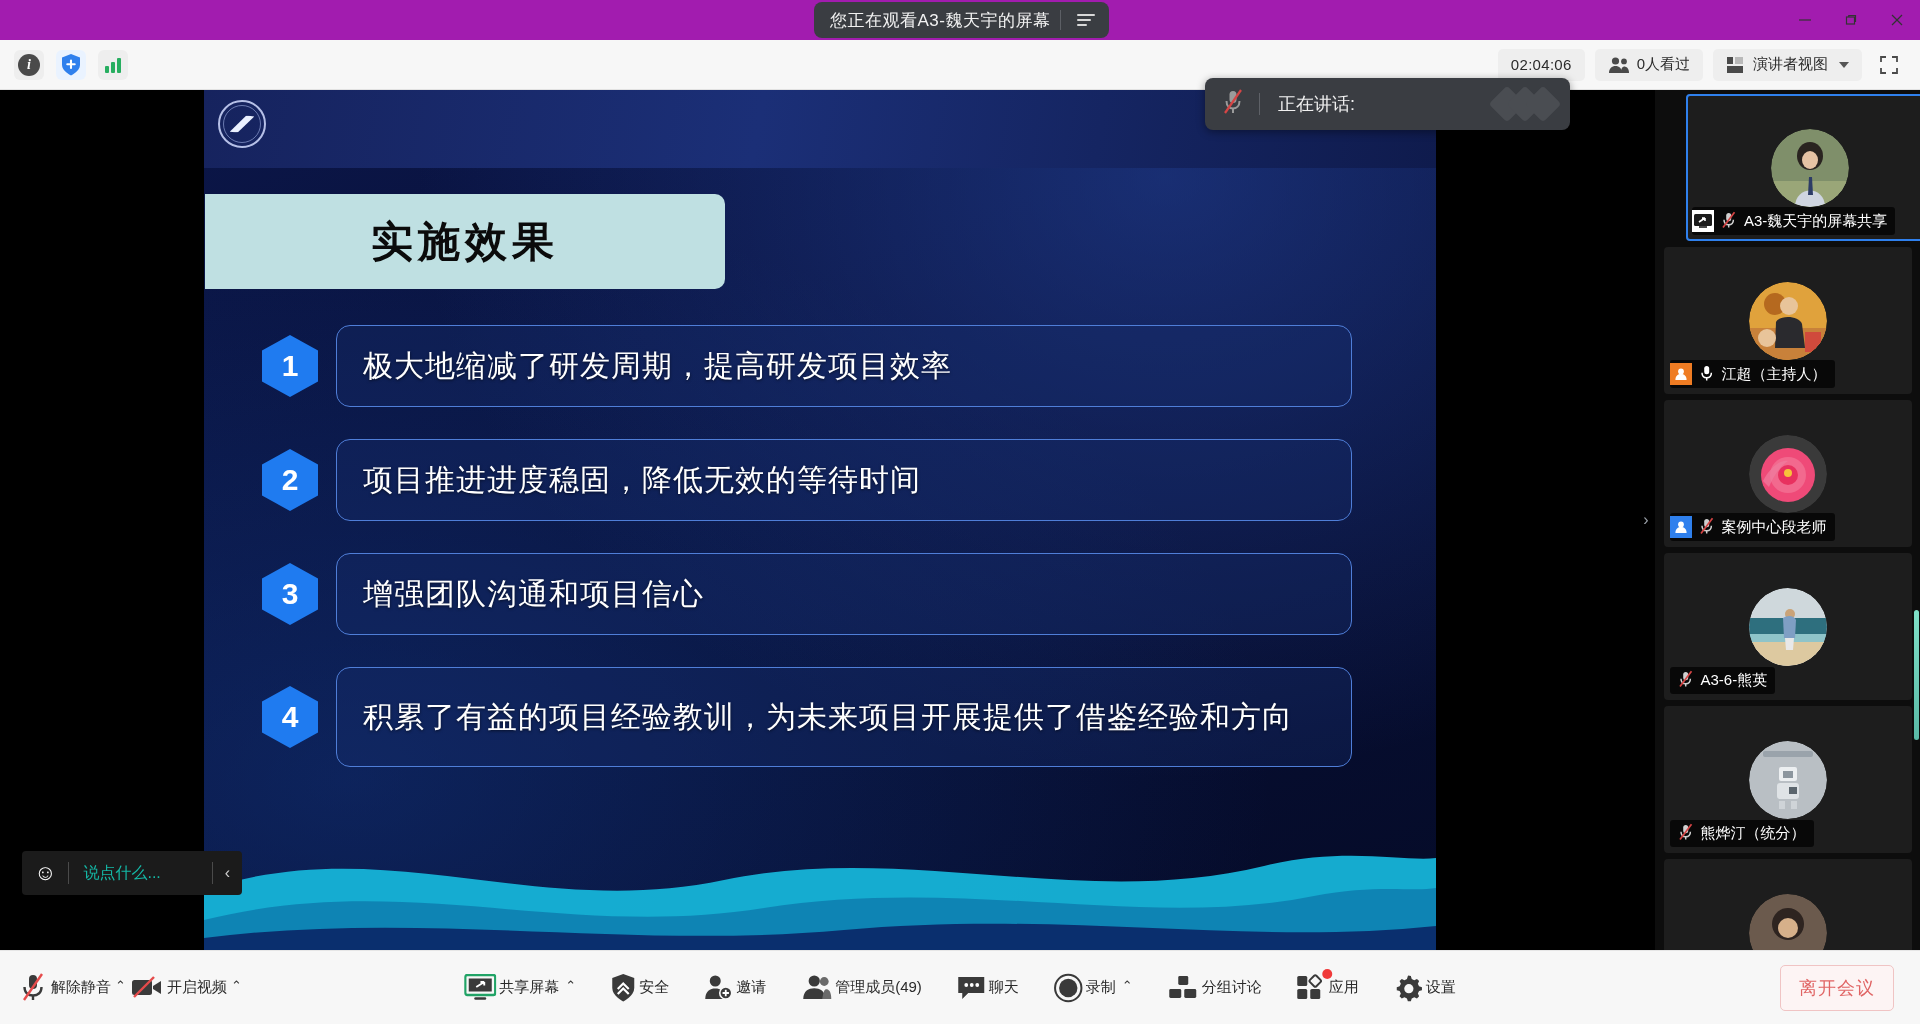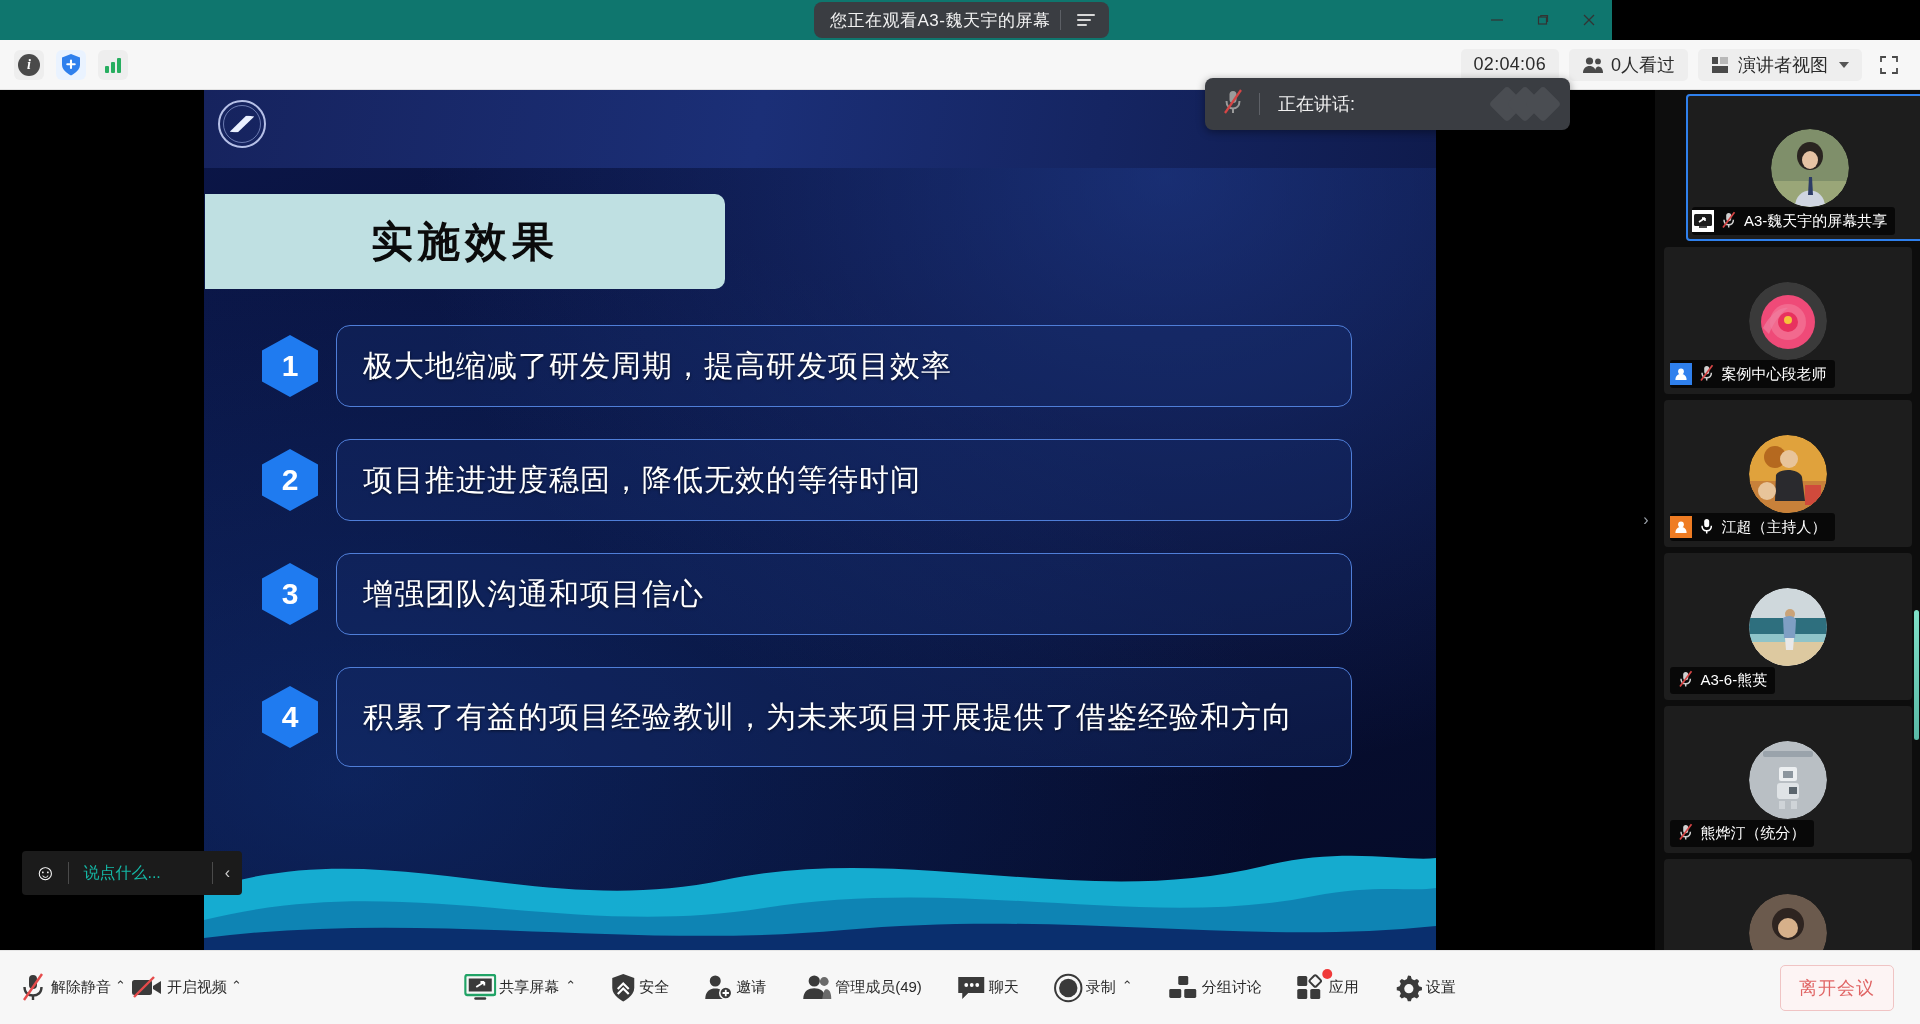--- a/index.html
+++ b/index.html
@@ -6,22 +6,22 @@
   html, body {
     width: 1920px; height: 1024px;
     overflow: hidden;
     background: #000;
     font-family: "Liberation Sans", "DejaVu Sans", sans-serif;
   }
   .app { position: relative; width: 1920px; height: 1024px; background: #000; }
 
   
   .titlebar {
-    position: absolute; top: 0; left: 0; width: 1612px; height: 40px;
-    background: #0f766e; display: flex; align-items: center;
+    position: absolute; top: 0; left: 0; width: 1920px; height: 40px;
+    background: #a21caf; display: flex; align-items: center;
   }
   .title-pill {
     position: absolute; left: 814px; top: 2px;
     height: 36px; display: flex; align-items: center;
     background: #3a3d42; color: #f2f2f2;
     border-radius: 8px; padding: 0 8px 0 16px;
     font-size: 17px; letter-spacing: .5px;
   }
   .title-pill .sep { width:1px; height:20px; background:#5c5f65; margin:0 10px; }
   .title-menu-icon { display:flex; flex-direction:column; gap:3px; padding: 4px 6px; }
@@ -53,21 +53,21 @@
   .bars-ico { display:flex; align-items:flex-end; gap:2px; height:16px; }
   .bars-ico i { width:4px; background:#27ae60; border-radius:1px; display:block; }
   .bars-ico i:nth-child(1){height:7px;}
   .bars-ico i:nth-child(2){height:11px;}
   .bars-ico i:nth-child(3){height:15px;}
 
   .tb-right { margin-left:auto; display:flex; align-items:center; gap:10px; padding-right:14px; }
   .tb-chip {
     background:#eeeeee; border-radius:5px; height:32px;
     display:flex; align-items:center; gap:7px; padding:0 13px;
-    color:#2b2b2b; font-size:18px; white-space:nowrap;
+    color:#2b2b2b; font-size:15px; white-space:nowrap;
   }
   .tb-chip.timer { font-family:"Liberation Sans", sans-serif; letter-spacing:.3px; }
   .caret-down { width:0;height:0;border-left:5px solid transparent;border-right:5px solid transparent;border-top:6px solid #555; margin-left:4px;}
   .fs-btn { width:34px;height:32px; display:flex;align-items:center;justify-content:center; }
 
   
   .stage {
     position:absolute; top:90px; left:0; width:1655px; height:860px;
     background:#000; overflow:hidden;
   }
@@ -406,57 +406,20 @@
         </span>
         <span>
           <svg width="16" height="18" viewBox="0 0 16 18">
               <rect x="5.2" y="2" width="5" height="8.2" rx="2.5" fill="#cfcfcf"></rect>
               <path d="M3 8.8 C3 12.2 5.2 13.8 7.7 13.8 C10.2 13.8 12.4 12.2 12.4 8.8" fill="none" stroke="#cfcfcf" stroke-width="1.5"></path>
               <line x1="7.7" y1="13.8" x2="7.7" y2="16.5" stroke="#cfcfcf" stroke-width="1.5"></line>
               <line x1="2" y1="16.5" x2="13.5" y2="1.2" stroke="#d64545" stroke-width="1.7"></line>
             </svg>
         </span>
         <span>A3-魏天宇的屏幕共享</span>
-      </div>
-    </div>
-
-    <div class="tile">
-      <div class="avatar">
-        <svg viewBox="0 0 78 78" width="78" height="78">
-          <defs>
-              <clipPath id="c2">
-                <circle cx="39" cy="39" r="39"></circle>
-              </clipPath>
-            </defs>
-          <g clip-path="url(#c2)">
-            <rect width="78" height="78" fill="#3a3a3a"></rect>
-            <circle cx="39" cy="40" r="27" fill="#ef4a78"></circle>
-            <circle cx="39" cy="40" r="18" fill="#f2698e"></circle>
-            <circle cx="39" cy="40" r="10" fill="#e8315f"></circle>
-            <circle cx="39" cy="38" r="4" fill="#f7c23b"></circle>
-            <path d="M14 46 C22 30 34 24 39 26 C30 32 24 42 20 52 Z" fill="#f07ea0" opacity=".7"></path>
-          </g>
-        </svg>
-      </div>
-      <div class="tile-label">
-        <span class="badge blue">
-          <svg width="14" height="14" viewBox="0 0 14 14">
-              <circle cx="7" cy="4.4" r="2.9" fill="#fff"></circle>
-              <path d="M1.4 13 C1.4 8.8 4 7 7 7 C10 7 12.6 8.8 12.6 13 Z" fill="#fff"></path>
-            </svg>
-        </span>
-        <span>
-          <svg width="16" height="18" viewBox="0 0 16 18">
-              <rect x="5.2" y="2" width="5" height="8.2" rx="2.5" fill="#cfcfcf"></rect>
-              <path d="M3 8.8 C3 12.2 5.2 13.8 7.7 13.8 C10.2 13.8 12.4 12.2 12.4 8.8" fill="none" stroke="#cfcfcf" stroke-width="1.5"></path>
-              <line x1="7.7" y1="13.8" x2="7.7" y2="16.5" stroke="#cfcfcf" stroke-width="1.5"></line>
-              <line x1="2" y1="16.5" x2="13.5" y2="1.2" stroke="#d64545" stroke-width="1.7"></line>
-            </svg>
-        </span>
-        <span>案例中心段老师</span>
       </div>
     </div>
 
     <div class="tile">
       <div class="avatar">
         <svg viewBox="0 0 78 78" width="78" height="78">
           <defs>
               <clipPath id="c3">
                 <circle cx="39" cy="39" r="39"></circle>
               </clipPath>
@@ -480,20 +443,57 @@
             </svg>
         </span>
         <span>
           <svg width="16" height="18" viewBox="0 0 16 18">
               <rect x="5.2" y="2" width="5" height="8.2" rx="2.5" fill="#ffffff"></rect>
               <path d="M3 8.8 C3 12.2 5.2 13.8 7.7 13.8 C10.2 13.8 12.4 12.2 12.4 8.8" fill="none" stroke="#ffffff" stroke-width="1.5"></path>
               <line x1="7.7" y1="13.8" x2="7.7" y2="16.5" stroke="#ffffff" stroke-width="1.5"></line>
             </svg>
         </span>
         <span>江超（主持人）</span>
+      </div>
+    </div>
+
+    <div class="tile">
+      <div class="avatar">
+        <svg viewBox="0 0 78 78" width="78" height="78">
+          <defs>
+              <clipPath id="c2">
+                <circle cx="39" cy="39" r="39"></circle>
+              </clipPath>
+            </defs>
+          <g clip-path="url(#c2)">
+            <rect width="78" height="78" fill="#3a3a3a"></rect>
+            <circle cx="39" cy="40" r="27" fill="#ef4a78"></circle>
+            <circle cx="39" cy="40" r="18" fill="#f2698e"></circle>
+            <circle cx="39" cy="40" r="10" fill="#e8315f"></circle>
+            <circle cx="39" cy="38" r="4" fill="#f7c23b"></circle>
+            <path d="M14 46 C22 30 34 24 39 26 C30 32 24 42 20 52 Z" fill="#f07ea0" opacity=".7"></path>
+          </g>
+        </svg>
+      </div>
+      <div class="tile-label">
+        <span class="badge blue">
+          <svg width="14" height="14" viewBox="0 0 14 14">
+              <circle cx="7" cy="4.4" r="2.9" fill="#fff"></circle>
+              <path d="M1.4 13 C1.4 8.8 4 7 7 7 C10 7 12.6 8.8 12.6 13 Z" fill="#fff"></path>
+            </svg>
+        </span>
+        <span>
+          <svg width="16" height="18" viewBox="0 0 16 18">
+              <rect x="5.2" y="2" width="5" height="8.2" rx="2.5" fill="#cfcfcf"></rect>
+              <path d="M3 8.8 C3 12.2 5.2 13.8 7.7 13.8 C10.2 13.8 12.4 12.2 12.4 8.8" fill="none" stroke="#cfcfcf" stroke-width="1.5"></path>
+              <line x1="7.7" y1="13.8" x2="7.7" y2="16.5" stroke="#cfcfcf" stroke-width="1.5"></line>
+              <line x1="2" y1="16.5" x2="13.5" y2="1.2" stroke="#d64545" stroke-width="1.7"></line>
+            </svg>
+        </span>
+        <span>案例中心段老师</span>
       </div>
     </div>
 
     <div class="tile">
       <div class="avatar">
         <svg viewBox="0 0 78 78" width="78" height="78">
           <defs>
               <clipPath id="c4">
                 <circle cx="39" cy="39" r="39"></circle>
               </clipPath>

